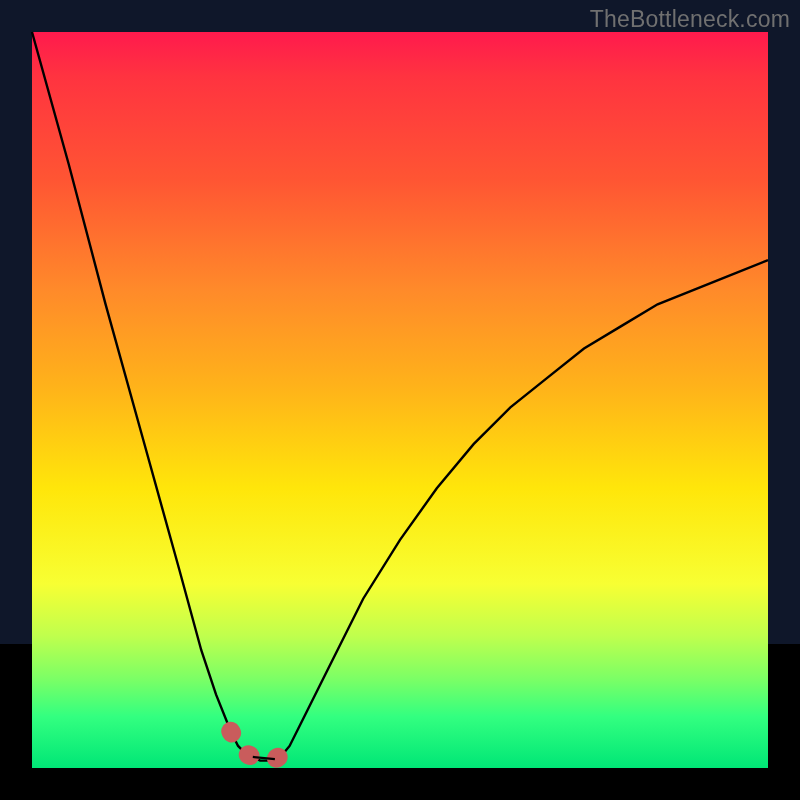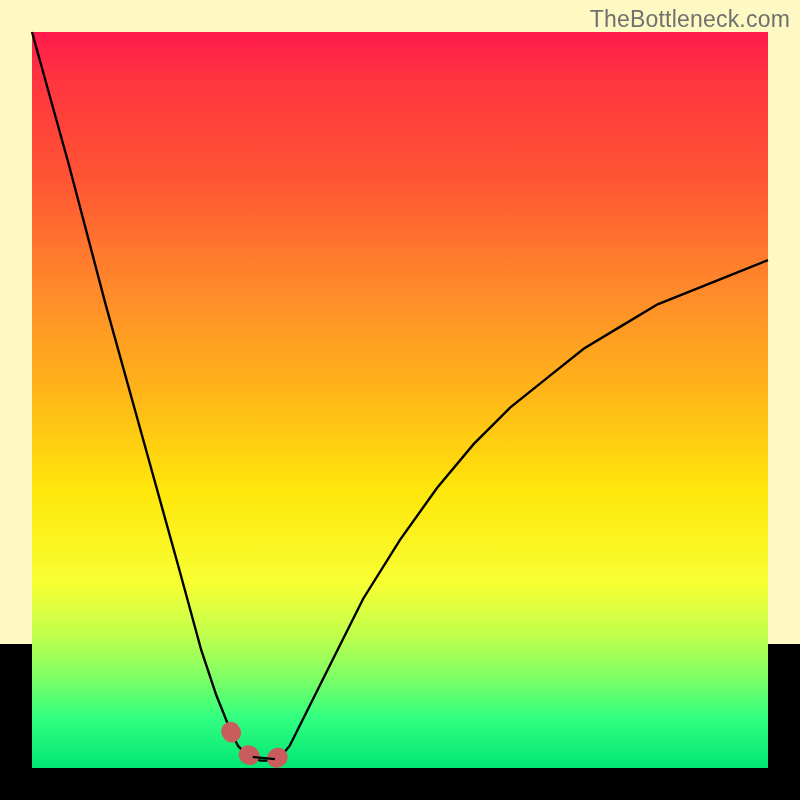--- a/index.html
+++ b/index.html
@@ -1,21 +1,21 @@
 <!DOCTYPE html>
 <html><head>
 <meta charset="utf-8">
 <style>
   * { margin: 0; padding: 0; box-sizing: border-box; }
   html, body { width: 800px; height: 800px; overflow: hidden; background: #000; font-family: Arial, Helvetica, sans-serif; }
   .stage {
     position: relative;
     width: 800px;
     height: 644px;
-    background: #fef9c3;
+    background: #0f172a;
   }
   .plot-area {
     position: absolute;
     left: 32px;
     top: 32px;
     width: 736px;
     height: 736px;
     
     background: linear-gradient(to bottom,
       #ff1a4d 0%,

